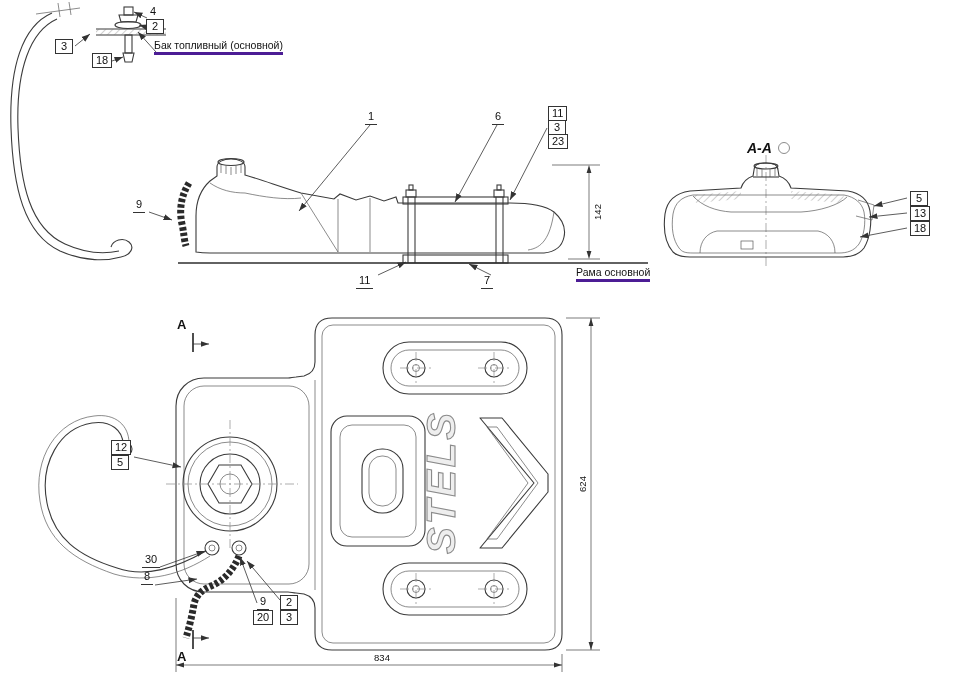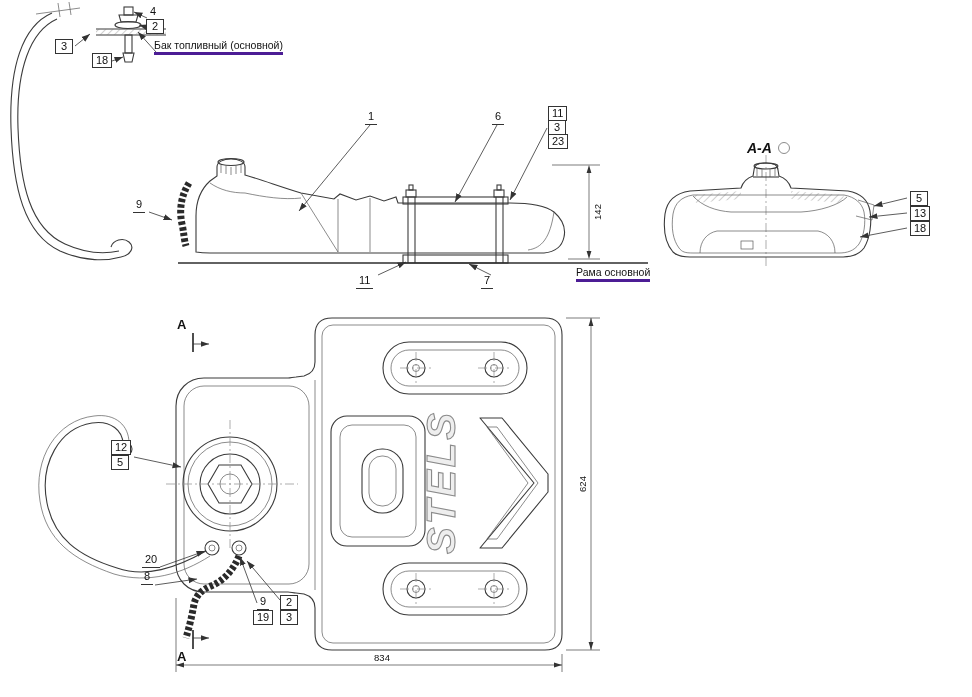--- a/index.html
+++ b/index.html
@@ -221,20 +221,20 @@
   <div class="sec-title" style="left:747px;top:140px">А-А</div>
   <div class="co box" style="left:910px;top:191px">5</div>
   <div class="co box" style="left:910px;top:206px">13</div>
   <div class="co box" style="left:910px;top:221px">18</div>
 
   <div class="sec-mark" style="left:177px;top:317px">А</div>
   <div class="sec-mark" style="left:177px;top:649px">А</div>
 
   <div class="co box" style="left:111px;top:440px">12</div>
   <div class="co box" style="left:111px;top:455px">5</div>
-  <div class="co shelf" style="left:142px;top:553px">20</div>
+  <div class="co shelf" style="left:142px;top:553px">30</div>
   <div class="co shelf" style="left:141px;top:570px">8</div>
   <div class="co shelf" style="left:257px;top:595px">9</div>
-  <div class="co box" style="left:253px;top:610px">19</div>
+  <div class="co box" style="left:253px;top:610px">20</div>
   <div class="co box" style="left:280px;top:595px">2</div>
   <div class="co box" style="left:280px;top:610px">3</div>
 
 </div>
 
 </body></html>

